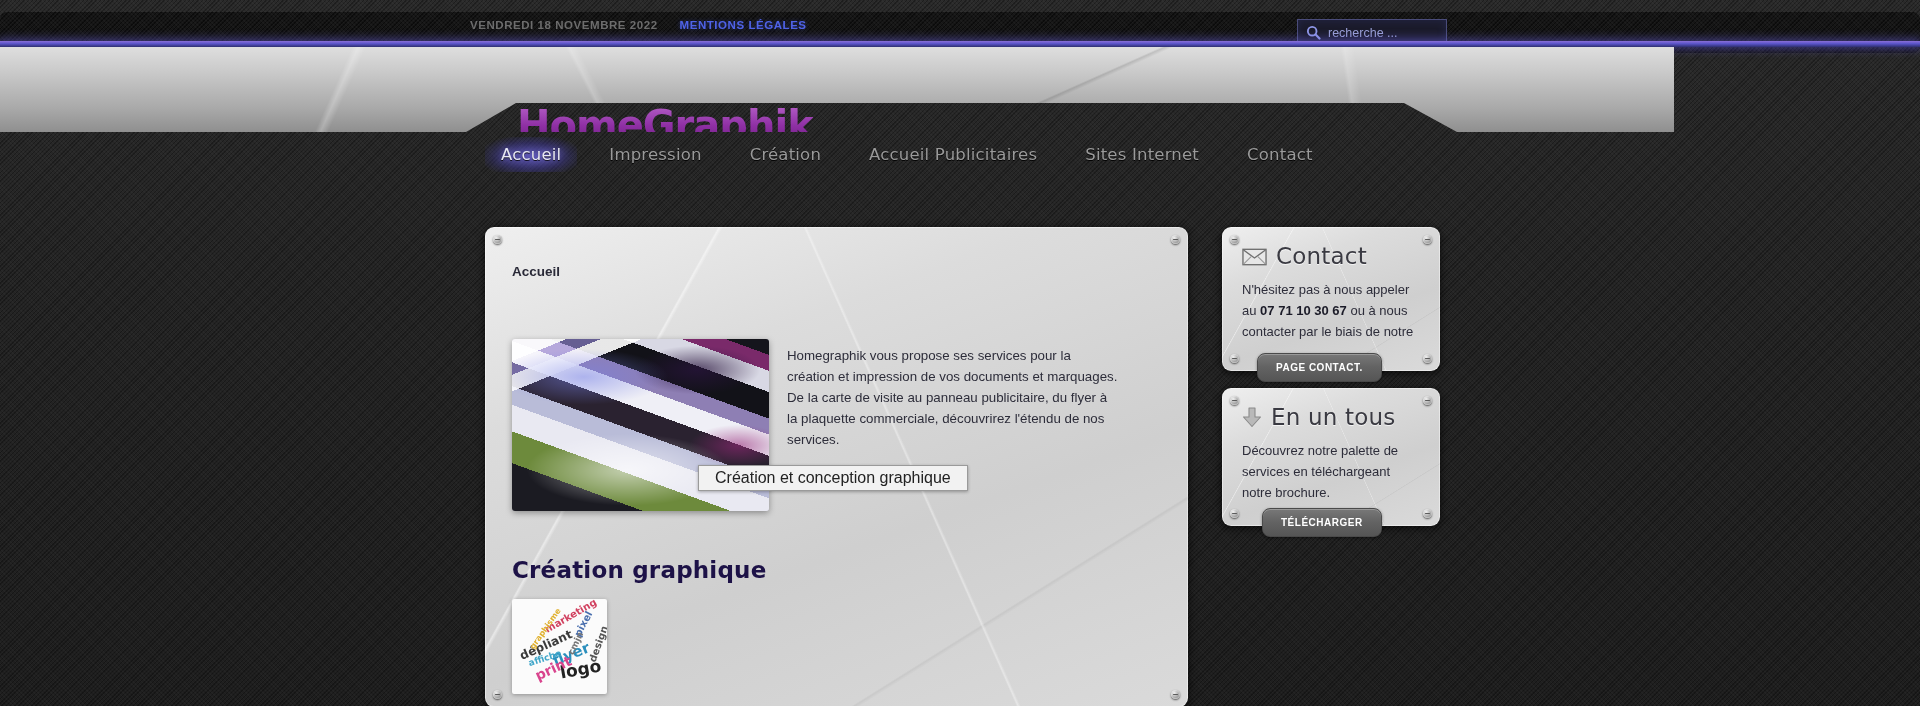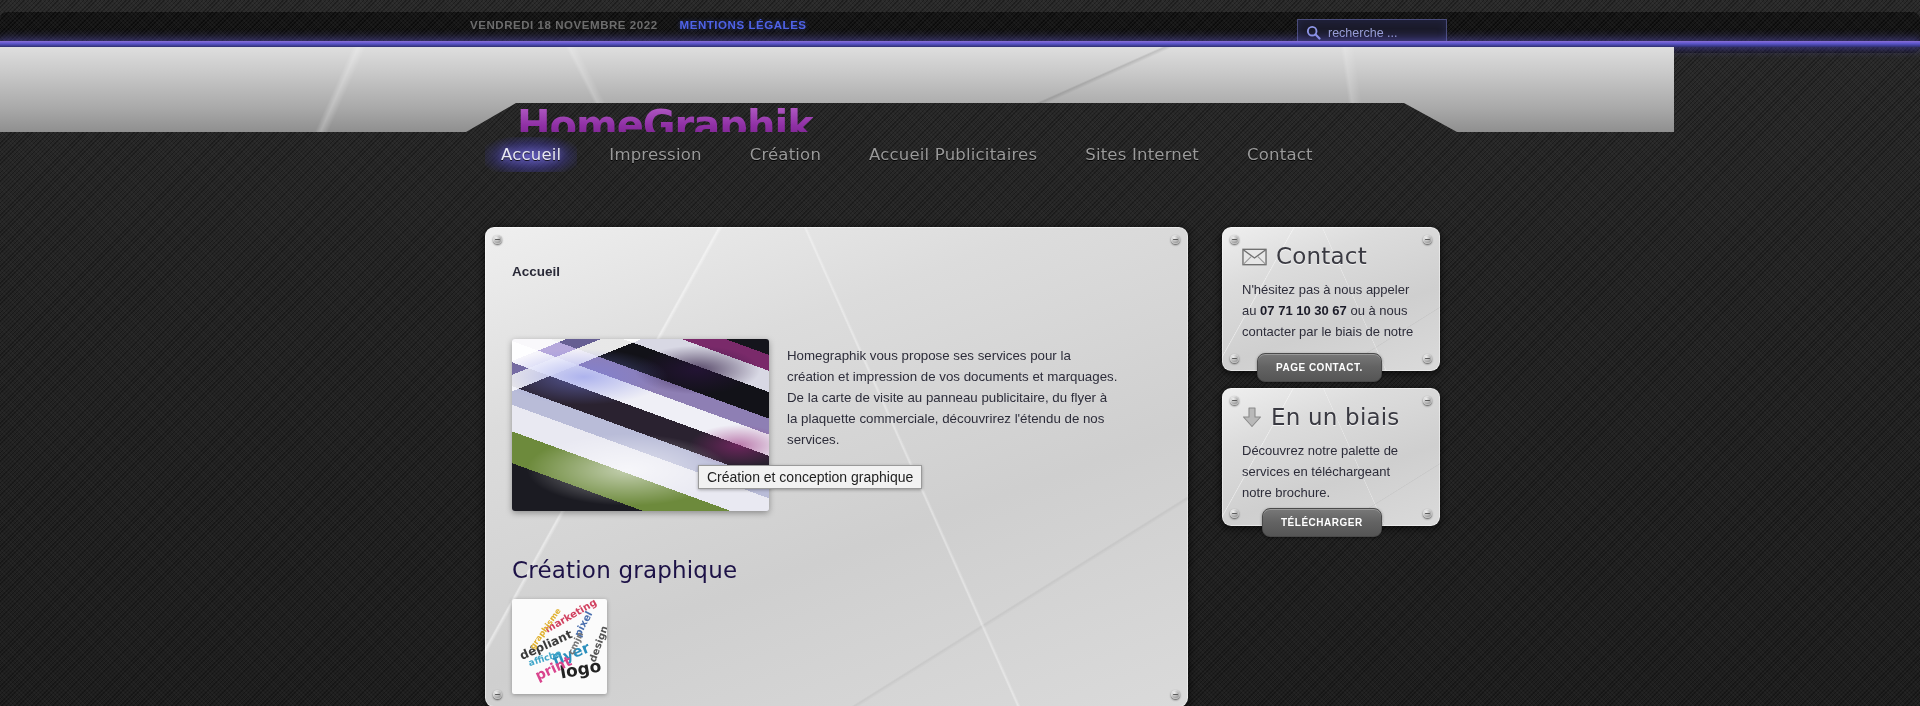--- a/index.html
+++ b/index.html
@@ -202,34 +202,34 @@
     background:
       radial-gradient(ellipse 120px 40px at 28% 22%, rgba(120,130,230,.55), transparent 70%),
       radial-gradient(ellipse 90px 35px at 72% 18%, rgba(40,20,60,.75), transparent 70%),
       radial-gradient(ellipse 140px 50px at 45% 76%, rgba(255,255,255,.6), transparent 72%),
       radial-gradient(ellipse 70px 30px at 88% 62%, rgba(150,40,120,.6), transparent 70%);
   }
   #img-tooltip {
     position:absolute; left:213px; top:238px;
     background:#f2f2f2;
     border:1px solid #9a9a9a;
-    padding:3px 8px;
-    font-size:14px; color:#222;
+    padding:3px 16px;
+    font-size:16px; color:#222;
     white-space:nowrap; z-index:9;
     box-shadow:0 1px 3px rgba(0,0,0,.3);
   }
   #intro-text {
     position:absolute; left:302px; top:118px; width:333px;
     font-size:13.3px; line-height:21px; color:#2d2d3a;
     font-family:"Liberation Sans", sans-serif;
   }
   #section-title {
     position:absolute; left:27px; top:330px;
     font-family:"DejaVu Sans", sans-serif;
-    font-size:23px; color:#1d1247; font-weight:400;
+    font-size:23px; color:#1d1247; font-weight:700;
     letter-spacing:.2px;
   }
   #wordcloud {
     position:absolute; left:27px; top:372px;
     width:95px; height:95px;
     background:#fbfbfb;
     border-radius:2px;
     box-shadow:0 1px 4px rgba(0,0,0,.3);
     overflow:hidden;
   }
@@ -375,21 +375,21 @@
     <aside id="widget-clic" class="widget panel">
       <span class="screw tl"></span>
       <span class="screw tr"></span>
       <span class="screw bl"></span>
       <span class="screw br"></span>
 
       <div class="widget-head">
         <svg width="20" height="21" viewBox="0 0 20 21">
           <path d="M7 1 H13 V10 H18.5 L10 19.5 L1.5 10 H7 Z" fill="#b9b9b9" stroke="#8a8a8a" stroke-width="1.1" stroke-linejoin="round"></path>
         </svg>
-        <span class="widget-title">En un biais</span>
+        <span class="widget-title">En un tous</span>
       </div>
 
       <div class="widget-body">Découvrez notre palette de services en téléchargeant notre brochure.</div>
 
       <button id="btn-download" class="widget-btn">TÉLÉCHARGER</button>
     </aside>
 
   </div>
 </div>
 

